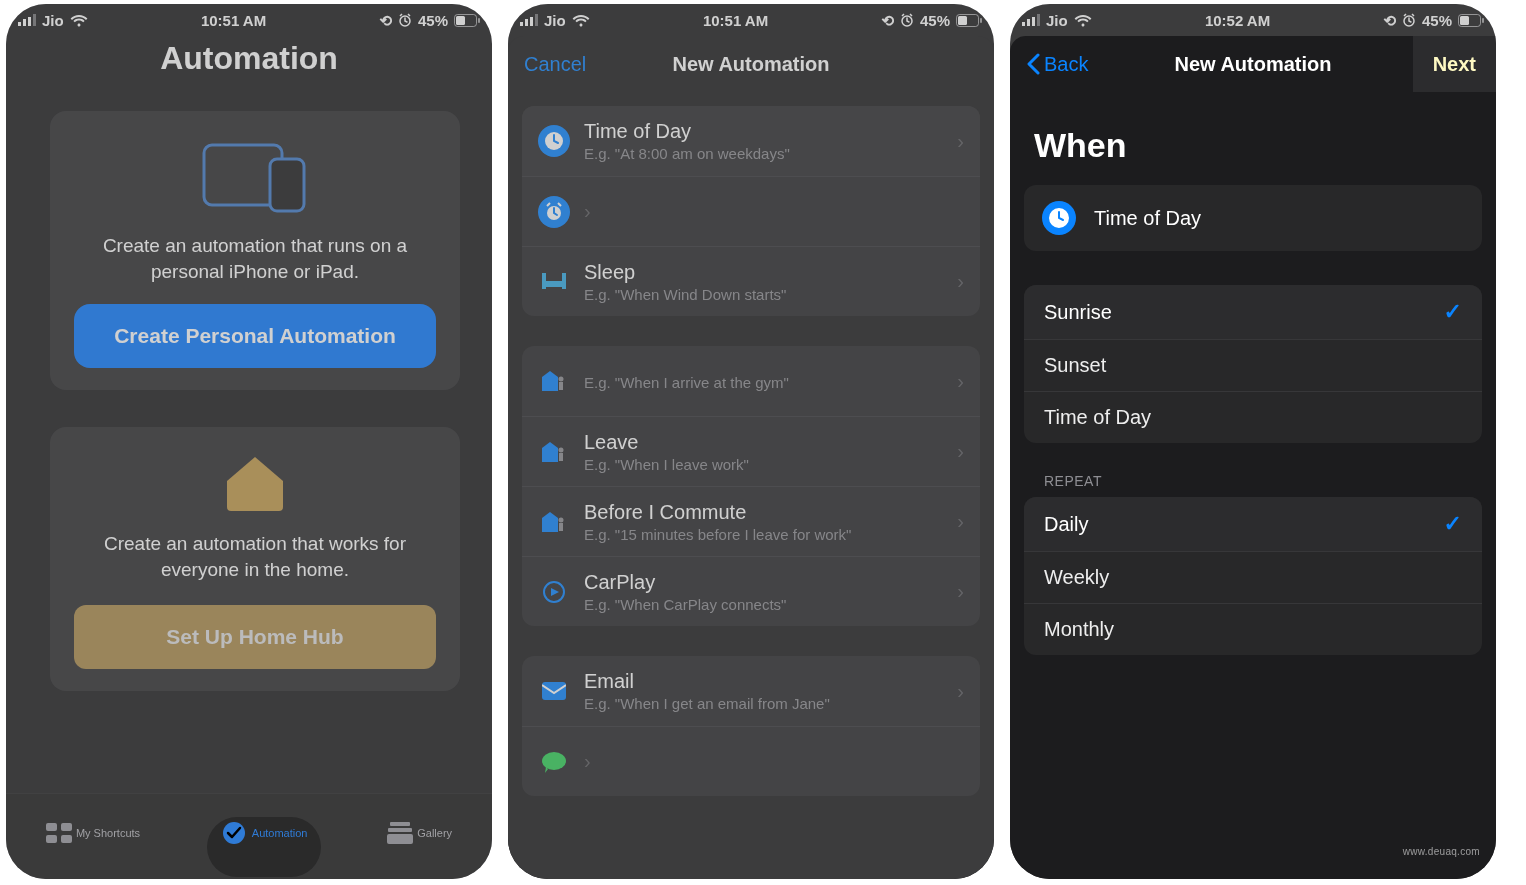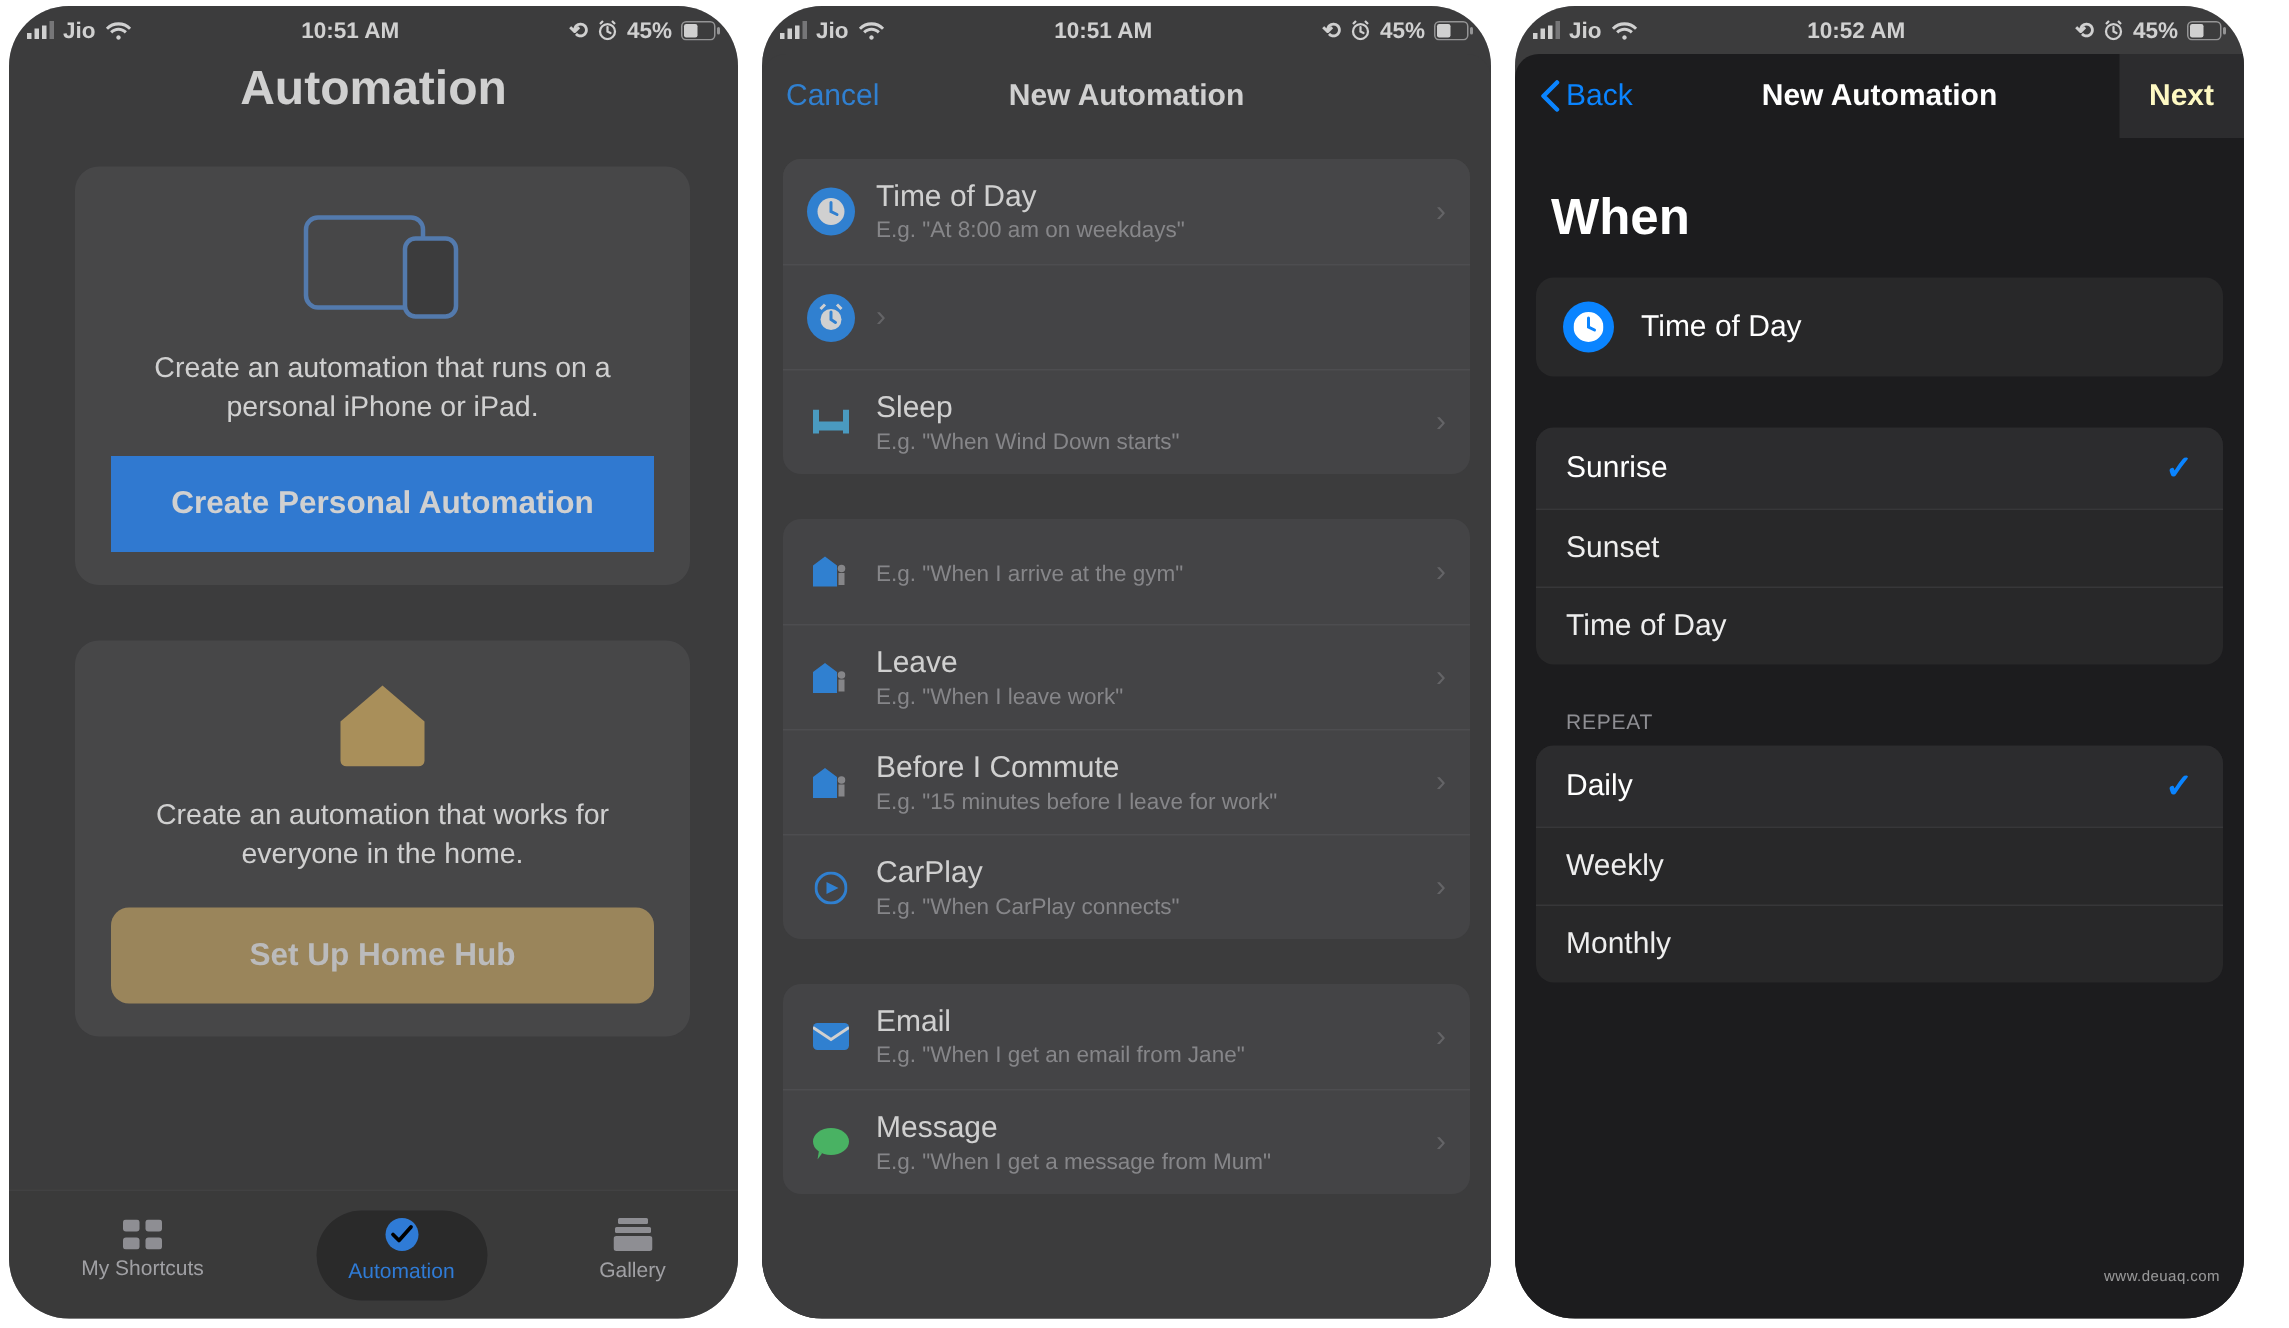--- a/index.html
+++ b/index.html
@@ -40,37 +40,37 @@
   .s1 .card-wrap { padding: 24px 32px 0 44px; display:flex; flex-direction:column; gap: 37px; }
   .s1 .card {
     border-radius: 16px; background: rgba(60,60,62,0.55);
     padding: 22px 24px; text-align: center; color: #fff;
   }
   .s1 .card .icon-slot { margin: 6px auto 20px auto; display:flex; justify-content:center; }
   .s1 .card .desc { font-size: 19px; line-height: 1.35; }
   .s1 .btn-primary {
     margin-top: 20px; width: 100%;
     background: #0a7aff; color: #fff;
-    border-radius: 0; padding: 20px 10px;
+    border-radius: 16px; padding: 20px 10px;
     font-size: 21px; font-weight: 600;
   }
   .s1 .btn-home {
     margin-top: 22px; width: 100%;
     background: #c39d52; color: #fff; opacity: 0.85;
     border-radius: 12px; padding: 20px 10px;
     font-size: 21px; font-weight: 600;
   }
   .s1 .tabbar {
     position: absolute; bottom: 0; left: 0; right: 0;
     height: 86px; display:flex; justify-content: space-around; align-items:center;
     background: rgba(20,20,20,0.35);
     border-top: 1px solid rgba(255,255,255,0.05);
     padding-bottom: 8px;
   }
-  .s1 .tab { display:flex; flex-direction:column; align-items:center; gap:4px; color:#a0a0a4; font-size:14px; }
+  .s1 .tab { display:flex; align-items:center; gap:4px; color:#a0a0a4; font-size:11px; }
   .s1 .tab.active-pill {
     position: relative;
   }
   .s1 .tab.active-pill::before {
     content:""; position:absolute; width: 114px; height: 60px; border-radius: 30px;
     background: #000; top: -4px; left: 50%; transform: translateX(-50%);
   }
   .s1 .tab .tlabel, .s1 .tab .ticon { position: relative; z-index: 1; }
   .s1 .tab.active .tlabel, .s1 .tab.active .ticon { color: #2f7bd6; }
 
@@ -388,24 +388,20 @@
               </div>
               <span class="chev">›</span>
             </div>
             <div class="row">
               <span class="ricon" style="background:transparent">
                 <svg width="24" height="22" viewBox="0 0 24 22">
                   <ellipse cx="12" cy="10" rx="12" ry="9" fill="#30d158"></ellipse>
                   <path d="M6 18l-3 4 1-6" fill="#30d158"></path>
                 </svg>
               </span>
-              <div class="rtext">
-                <div class="title">Message</div>
-                <div class="sub">E.g. "When I get a message from Mum"</div>
-              </div>
               <span class="chev">›</span>
             </div>
           </div>
         </div>
     </div>
   </div>
 
   <div class="phone s3">
     <div class="overlay-dim" style="position:absolute;inset:0;pointer-events:none;"></div>
     <div class="status-bar">

